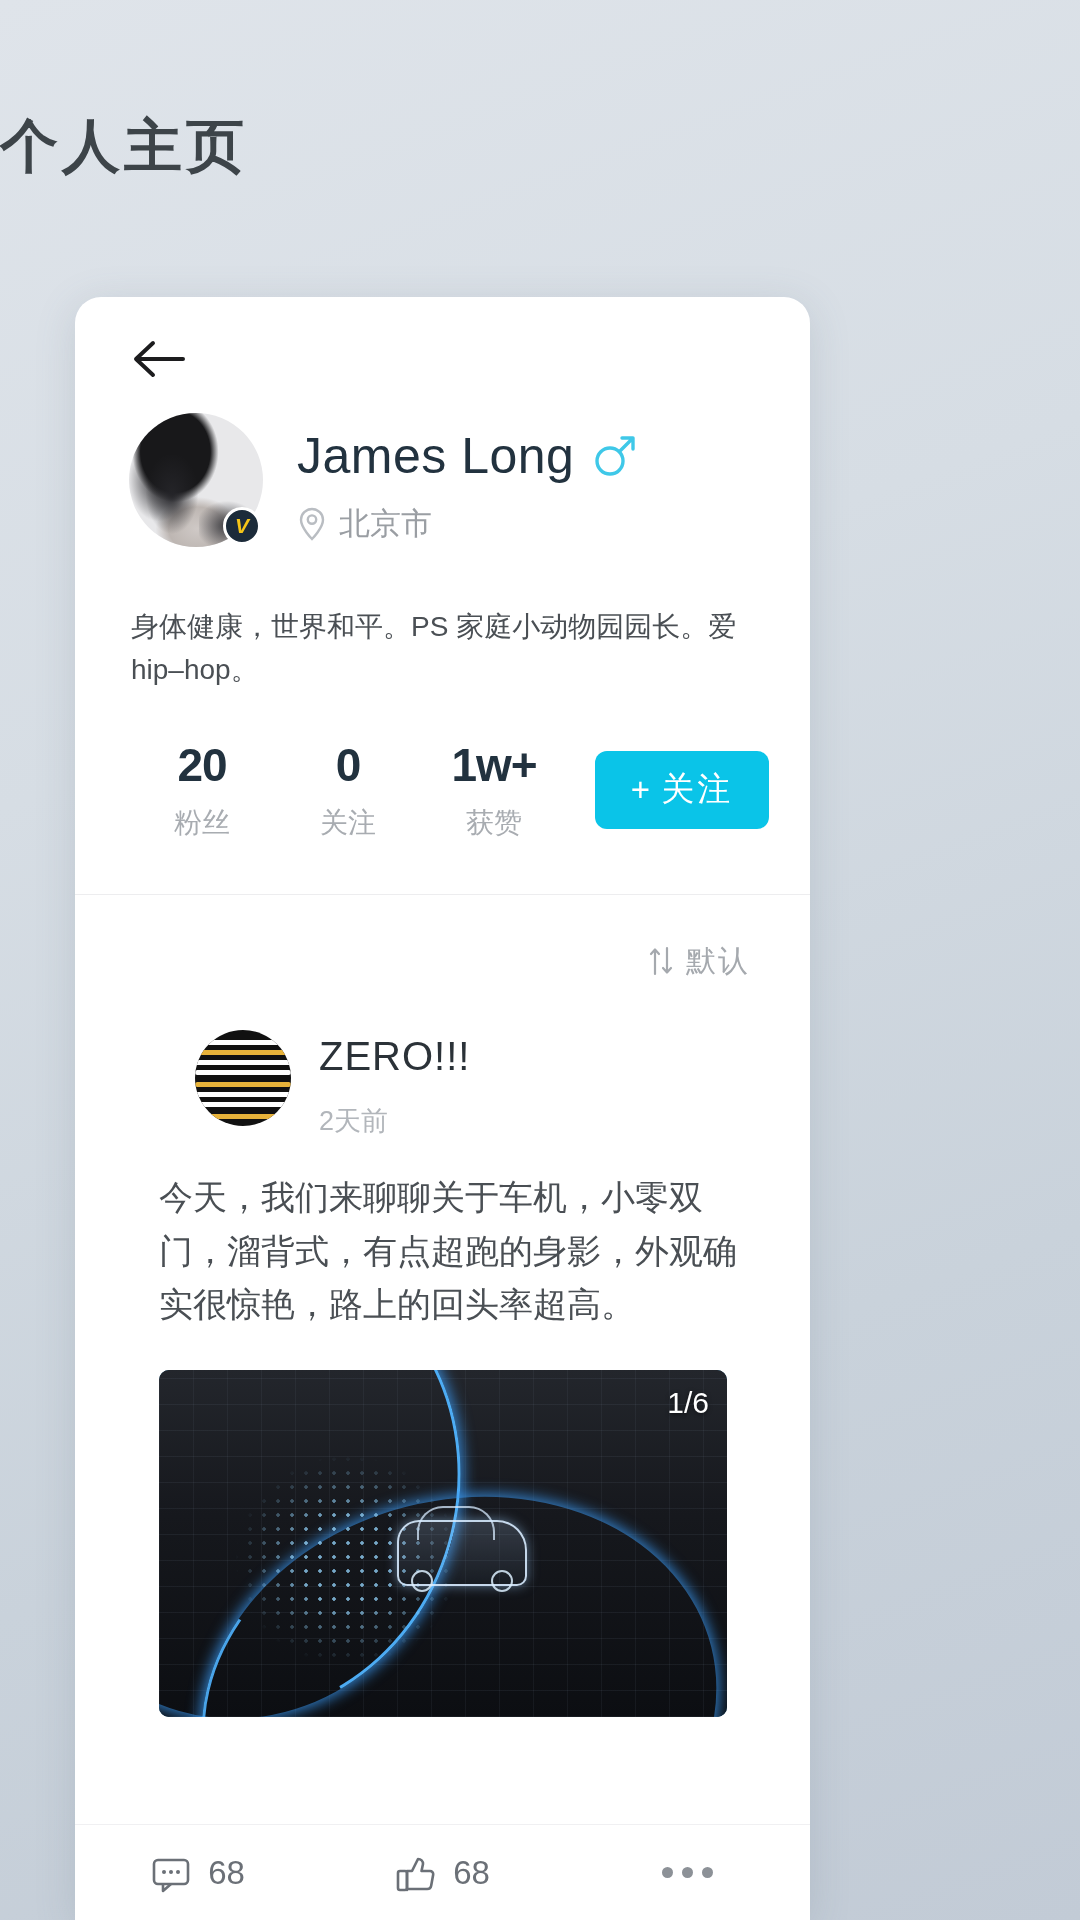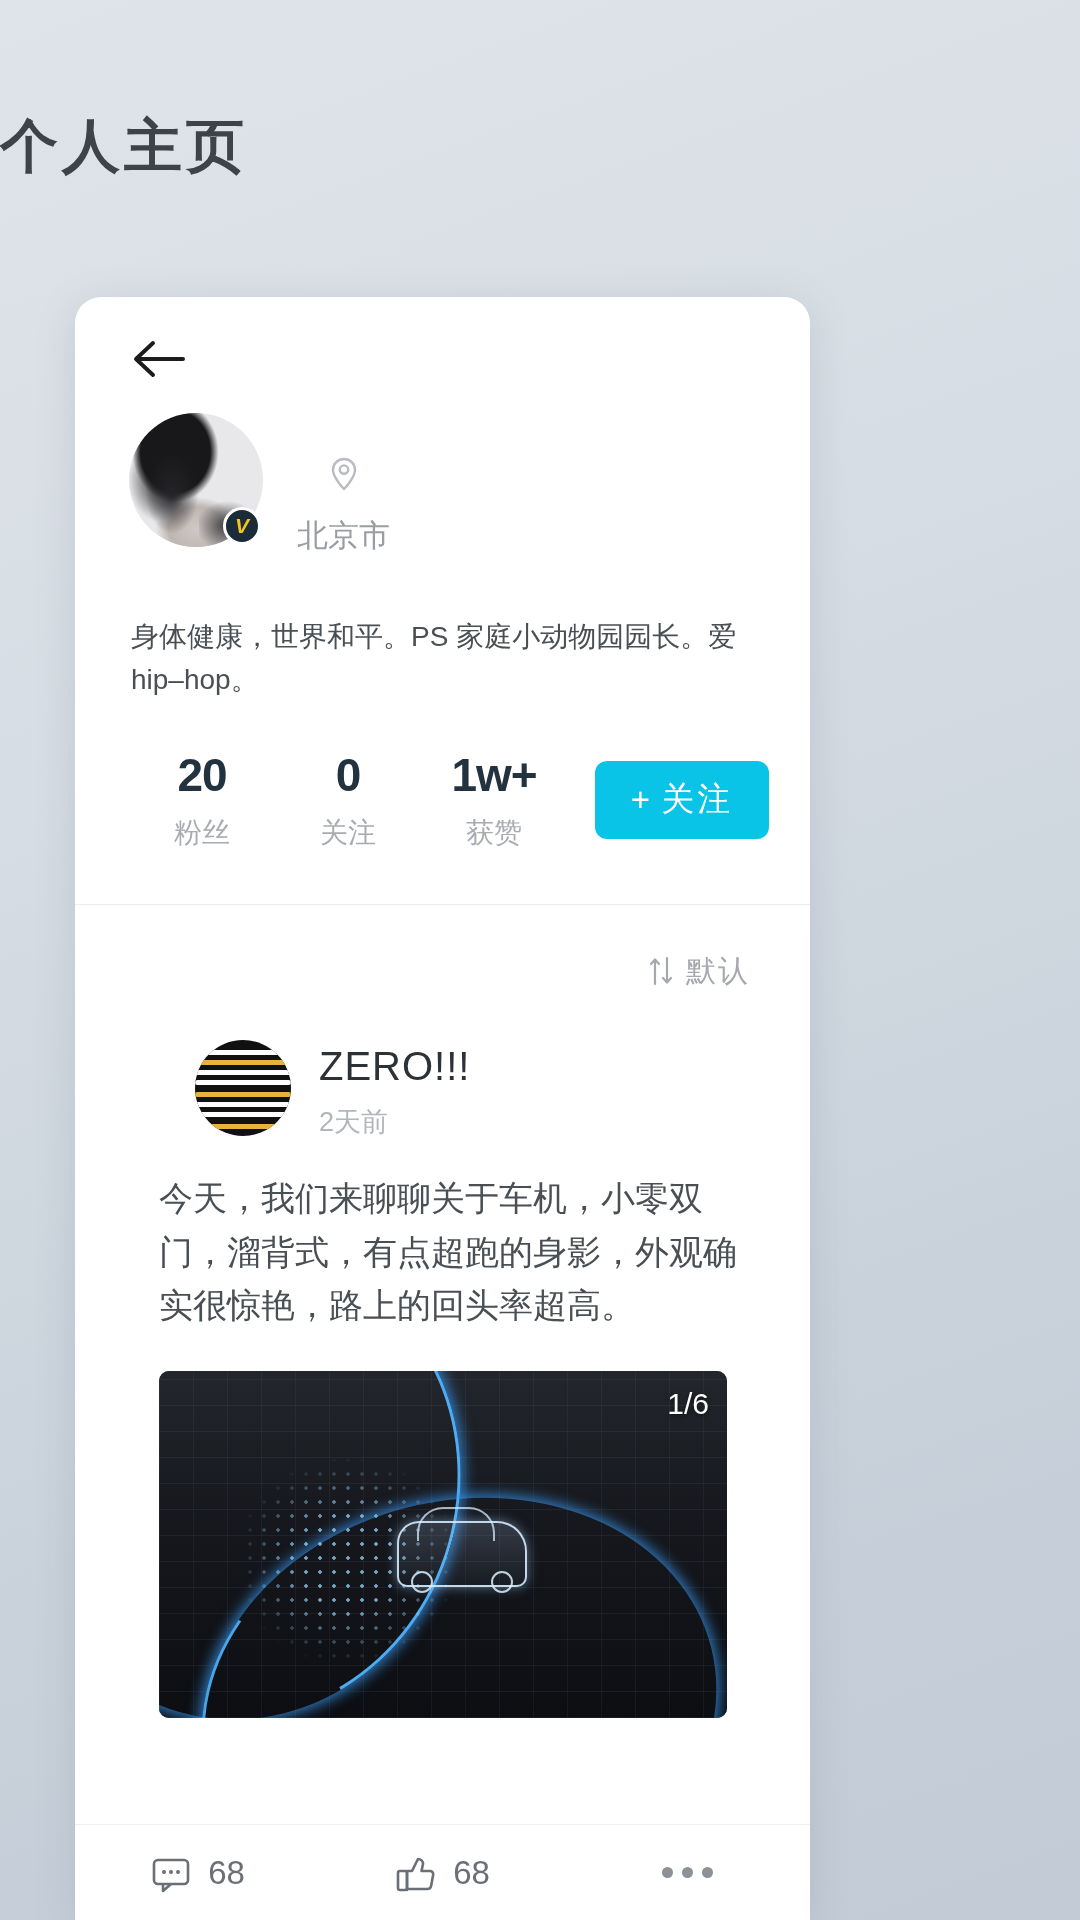--- a/index.html
+++ b/index.html
@@ -70,21 +70,21 @@
     display:flex; align-items:center; justify-content:center;
     color:#f5c518; font-size:21px; font-weight:700; font-style:italic;
   }
 
   .identity { padding-left:34px; padding-top:14px; }
   .name-row { display:flex; align-items:center; gap:18px; }
   .name {
     font-size:50px; font-weight:400; color:#22323f; letter-spacing:.5px;
   }
   .gender { width:46px; height:46px; display:block; }
-  .loc-row { display:flex; align-items:center; gap:24px; margin-top:30px;flex-direction:column; }
+  .loc-row { display:flex; align-items:center; gap:12px; margin-top:18px; }
   .loc-pin { width:30px; height:34px; display:block; }
   .loc-text { font-size:31px; color:#9a9ea3; }
 
   
   .bio {
     padding:58px 60px 0 56px;
     font-size:28px; line-height:1.55; color:#4a4f54;
   }
 
   
@@ -121,21 +121,21 @@
   .post-avatar {
     width:96px; height:96px; border-radius:50%; flex:0 0 96px;
     overflow:hidden; background:#111; position:relative;
   }
   .post-avatar .w {
     position:absolute; left:0; right:0; height:5px; background:#fff; border-radius:3px;
   }
   .post-avatar .y { background:#e8b33a; }
   .post-meta { padding-left:28px; padding-top:4px; }
   .post-author { font-size:40px; color:#2b3238; letter-spacing:1px; }
-  .post-time { font-size:27px; color:#b2b6bb; margin-top:15px; }
+  .post-time { font-size:27px; color:#b2b6bb; margin-top:24px; }
 
   .post-text {
     padding:32px 60px 0 84px;
     font-size:34px; line-height:1.58; color:#4a4f54;
   }
 
   .post-media {
     position:relative;
     margin:38px 0 0 84px;
     width:568px; height:347px;
@@ -234,20 +234,29 @@
       <div class="avatar">
         <div class="body"></div>
           <div class="hair"></div>
         <div class="hair2"></div>
           <div class="shoulder"></div>
       </div>
       <div class="verified">V</div>
     </div>
 
     <div class="identity">
+      <div class="name-row">
+        <span class="name">James Long</span>
+        <span>
+          <svg class="gender" viewBox="0 0 46 46">
+            <circle cx="18" cy="28" r="13" fill="none" stroke="#3fc8e8" stroke-width="3.4"></circle>
+            <path d="M28 18 L41 5 M30 5 H41 V16" fill="none" stroke="#3fc8e8" stroke-width="3.4" stroke-linecap="round" stroke-linejoin="round"></path>
+          </svg>
+        </span>
+      </div>
       <div class="loc-row">
         <span>
           <svg class="loc-pin" viewBox="0 0 30 34">
             <path d="M15 2c-6 0-11 4.8-11 10.8C4 21 15 32 15 32s11-11 11-19.2C26 6.8 21 2 15 2z" fill="none" stroke="#b9bdc2" stroke-width="2.4"></path>
             <circle cx="15" cy="12.6" r="4.2" fill="none" stroke="#b9bdc2" stroke-width="2.4"></circle>
           </svg>
         </span>
         <span class="loc-text">北京市</span>
       </div>
     </div>

